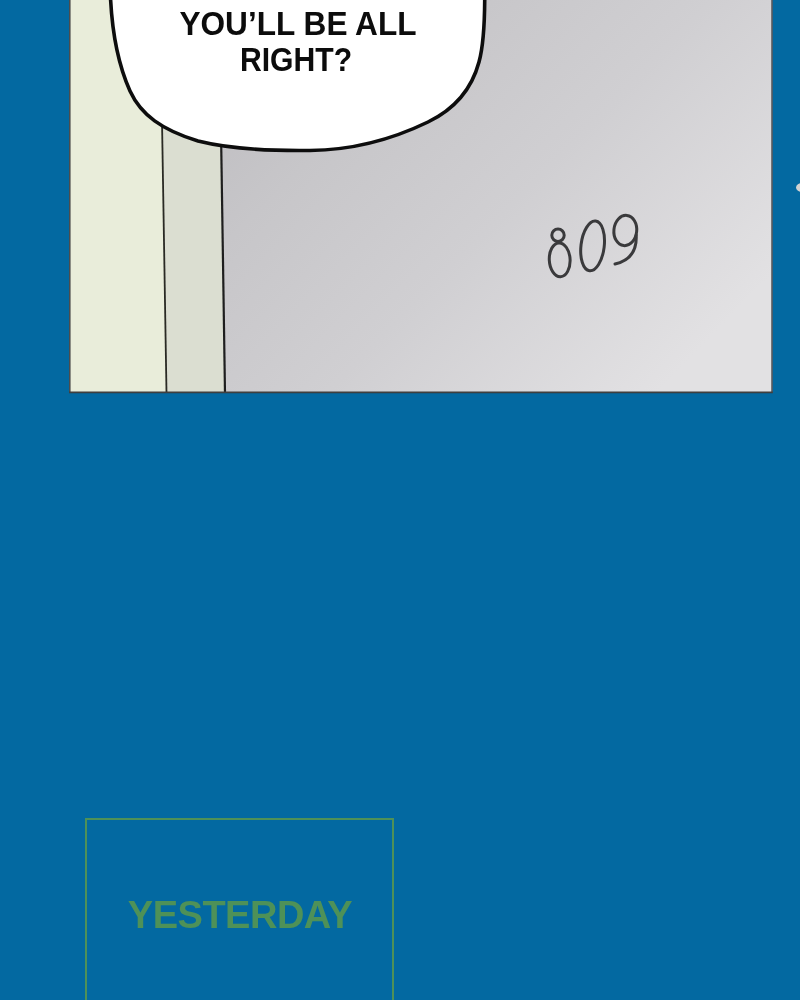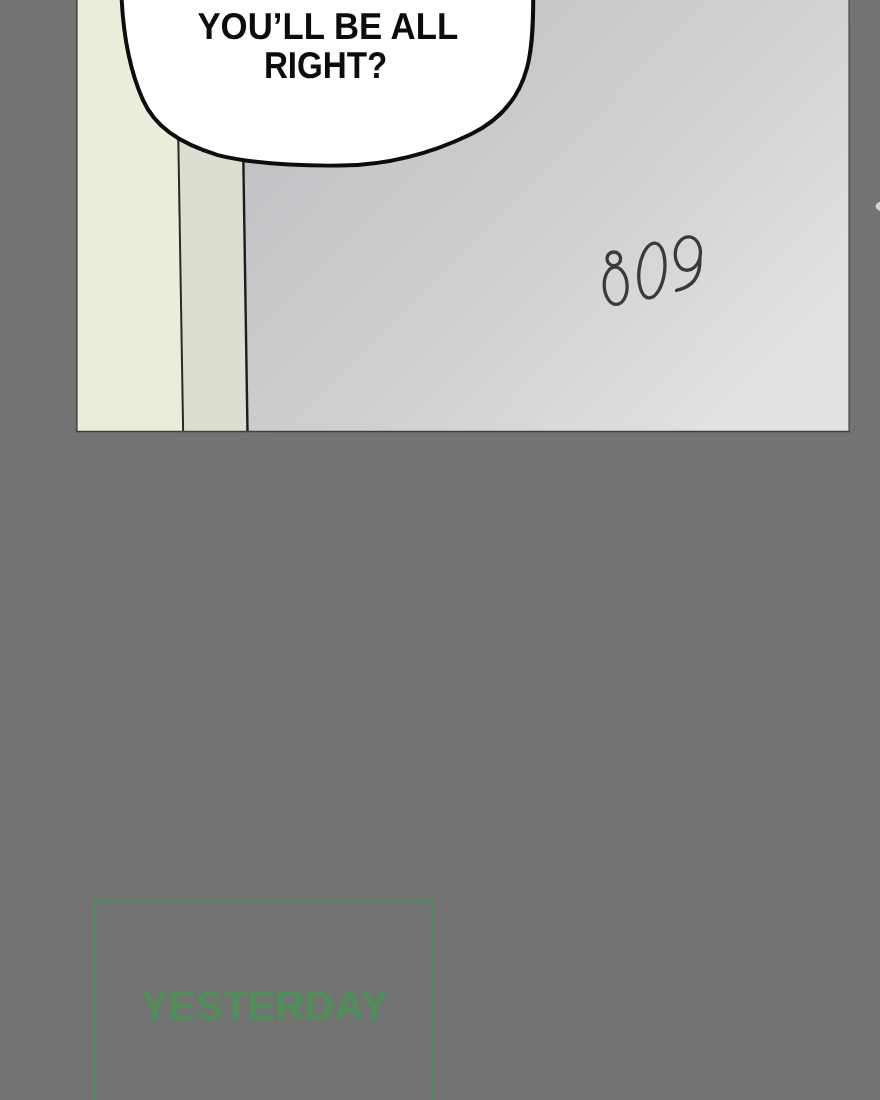--- a/index.html
+++ b/index.html
@@ -1,16 +1,16 @@
 <!DOCTYPE html>
 <html><head>
 <meta charset="utf-8">
 <style>
   html,body{margin:0;padding:0;background:#ffffff;}
-  #stage{position:relative;width:800px;height:1000px;overflow:hidden;background:#737373;text-decoration:underline;}
+  #stage{position:relative;width:800px;height:1000px;overflow:hidden;background:#0369a1;text-decoration:underline;}
   svg{display:block;}
   text{font-family:"Liberation Sans",sans-serif;font-weight:bold;}
 </style>
 </head>
 <body>
 <div id="stage">
 <svg width="800" height="1000" viewBox="0 0 800 1000" xmlns="http://www.w3.org/2000/svg">
   <defs>
     <linearGradient id="doorgrad" x1="0" y1="0" x2="1" y2="0.7">
       <stop offset="0" stop-color="#bbbabe"></stop>

